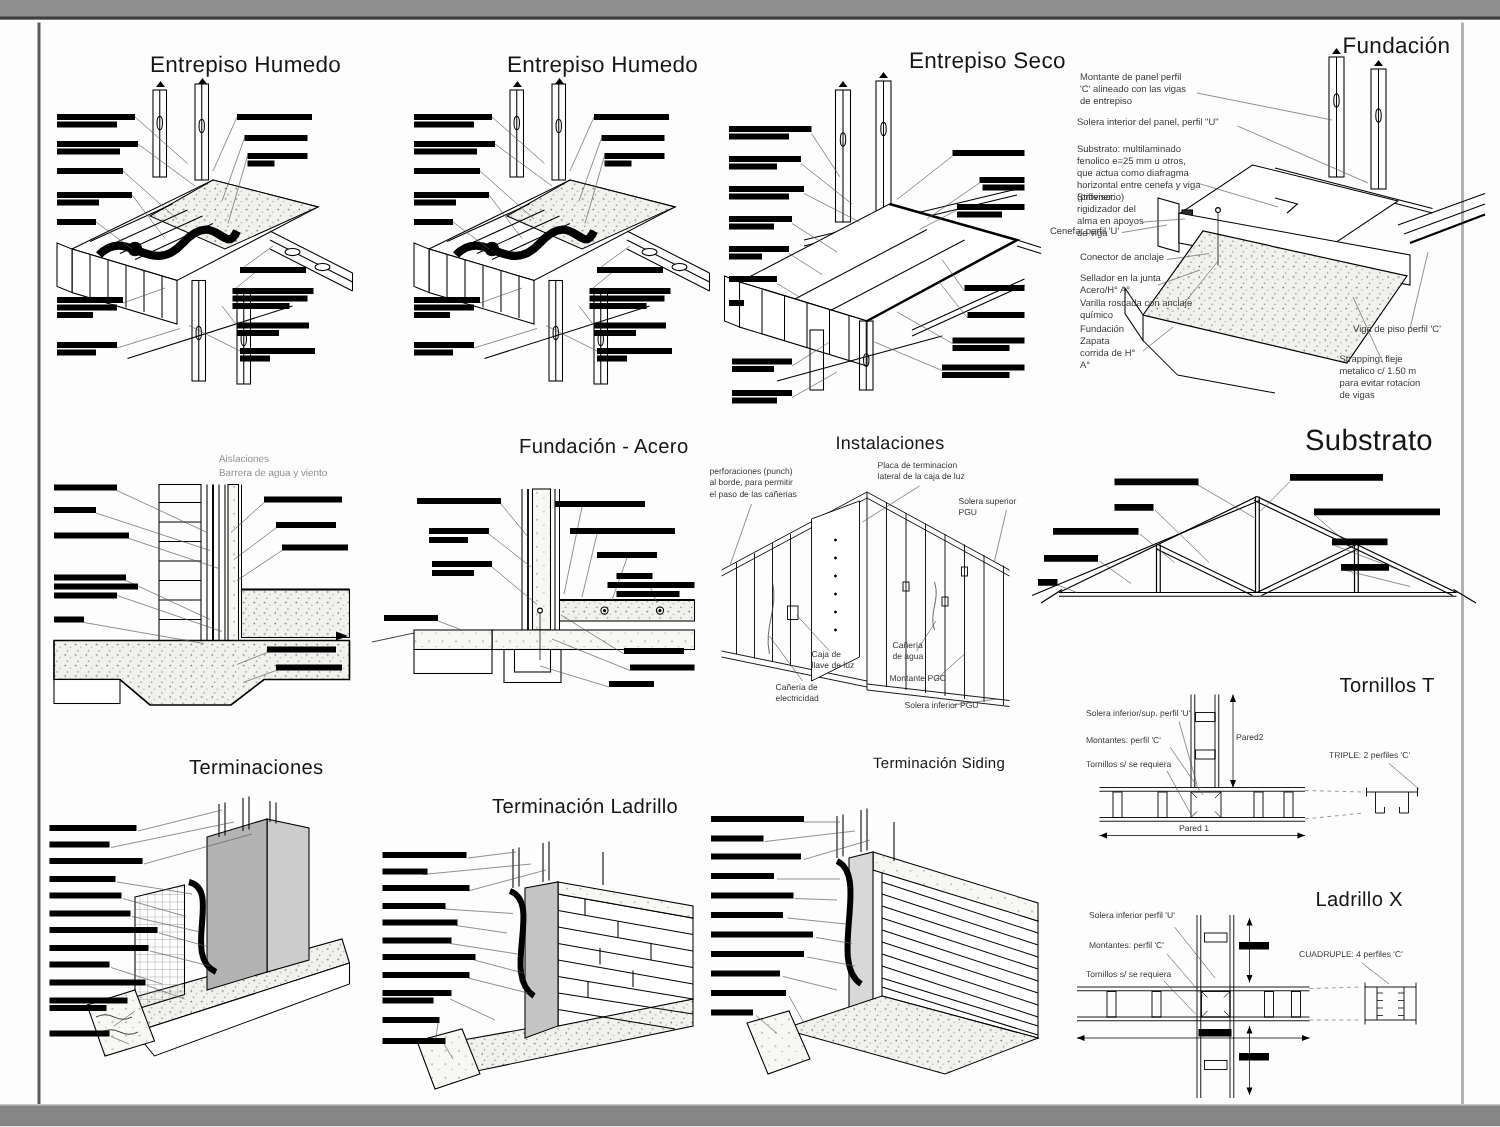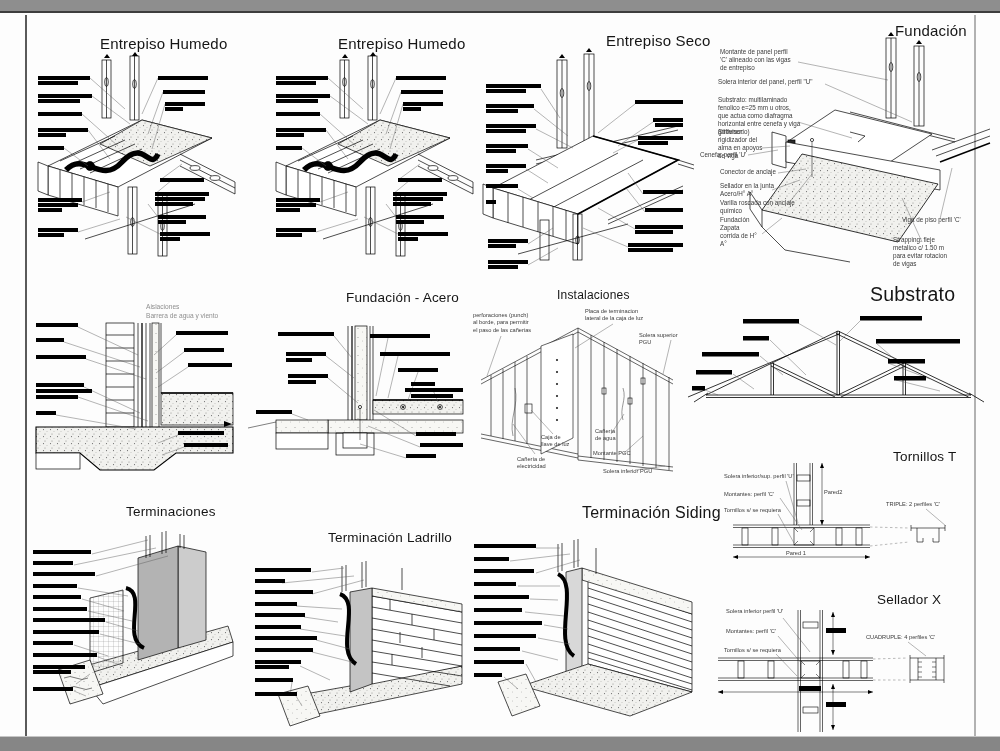--- a/index.html
+++ b/index.html
@@ -6,21 +6,21 @@
   html,body{width:1000px;height:751px}
   body{position:relative;font-family:"Liberation Sans",sans-serif;background:#fcfcfc;overflow:hidden}
   .band-top{position:absolute;left:0;top:0;width:1000px;height:13px;background:#8e8e8e;border-bottom:2px solid #3d3d3d}
   .band-bottom{position:absolute;left:0;top:736px;width:1000px;height:15px;background:#868686;border-top:1px solid #c6c6c6}
   .frame-left{position:absolute;left:25px;top:15px;width:2px;height:721px;background:#5a5a5a}
   .frame-right{position:absolute;left:974px;top:15px;width:2px;height:721px;background:#b2b2b2}
   .sheet{position:absolute;left:0;top:15px;width:1000px;height:721px;background:#fdfdfd}
   .panel{position:absolute}
   .panel svg{position:absolute;left:0;top:0;overflow:visible}
   .ptitle{position:absolute;color:#151515;white-space:nowrap;letter-spacing:.2px}
-  .t15{font-size:15px}.t16{font-size:12px}.t19{font-size:19.5px}.t13{font-size:13.5px}.t12{font-size:16px}.t11{font-size:15px}
+  .t15{font-size:15px}.t16{font-size:12px}.t19{font-size:19.5px}.t13{font-size:13.5px}.t12{font-size:10px}.t11{font-size:15px}
   .lbl{position:absolute;font-size:6.3px;line-height:1.28;color:#3a3a3a;white-space:pre-line}
   .lbl.sm{font-size:5.7px}
   .note{position:absolute;font-size:6.6px;line-height:1.3;color:#8f8f8f;white-space:pre-line}
 </style>
 </head>
 <body>
 
 <svg width="0" height="0" style="position:absolute">
   <defs>
     <pattern id="stip" width="7" height="7" patternUnits="userSpaceOnUse">
@@ -806,21 +806,21 @@
   </svg>
   <div class="lbl sm" style="left:26px;top:28px">Solera inferior/sup. perfil 'U'</div>
   <div class="lbl sm" style="left:26px;top:46px">Montantes: perfil 'C'</div>
   <div class="lbl sm" style="left:26px;top:62px">Tornillos s/ se requiera</div>
   <div class="lbl sm" style="left:126px;top:44px">Pared2</div>
   <div class="lbl sm" style="left:88px;top:105px">Pared 1</div>
   <div class="lbl sm" style="left:188px;top:56px">TRIPLE: 2 perfiles 'C'</div>
 </section>
 
 <section class="panel" style="left:698px;top:592px;width:292px;height:143px">
-  <div class="ptitle t13" style="left:179px;top:0">Sellador X</div>
+  <div class="ptitle t13" style="left:179px;top:0">Ladrillo X</div>
   <svg width="292" height="143" viewBox="0 0 292 143">
     <g stroke="#000" stroke-width="0.6" fill="none">
       <line x1="20" y1="66" x2="175" y2="66"></line>
         <line x1="20" y1="68.5" x2="175" y2="68.5"></line>
       <line x1="20" y1="86" x2="175" y2="86"></line>
         <line x1="20" y1="88.5" x2="175" y2="88.5"></line>
       <line x1="100" y1="18" x2="100" y2="140"></line>
         <line x1="102.5" y1="18" x2="102.5" y2="140"></line>
       <line x1="122" y1="18" x2="122" y2="140"></line>
         <line x1="124.5" y1="18" x2="124.5" y2="140"></line>

